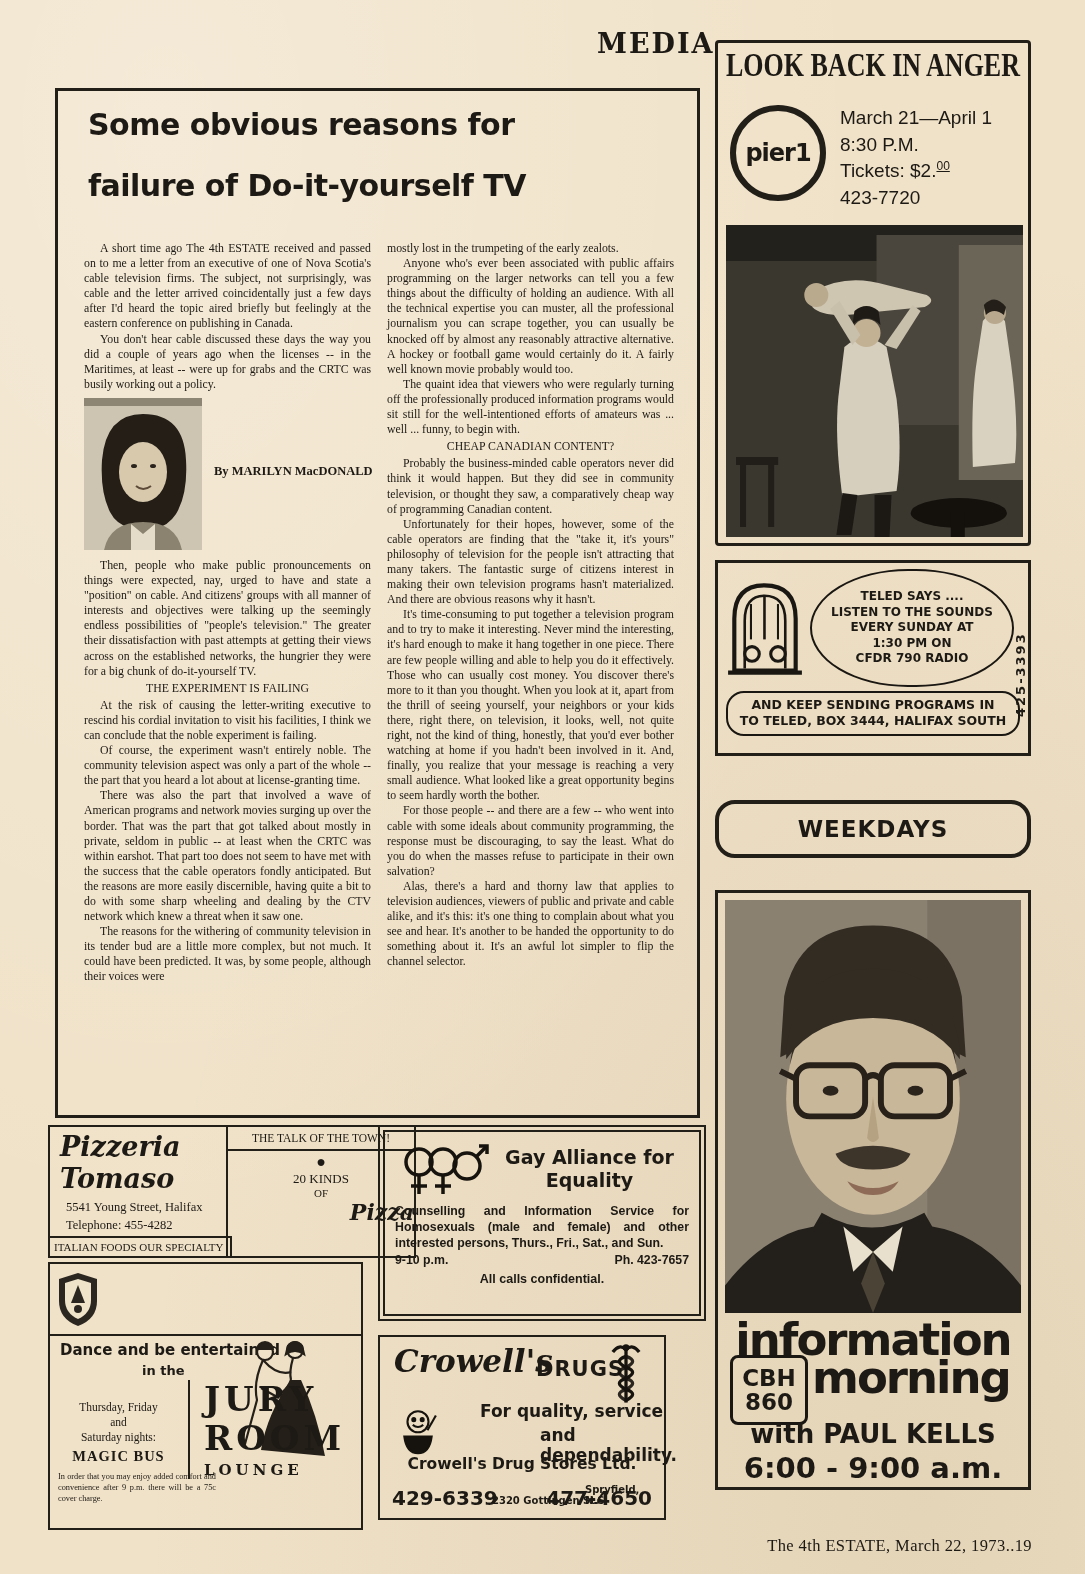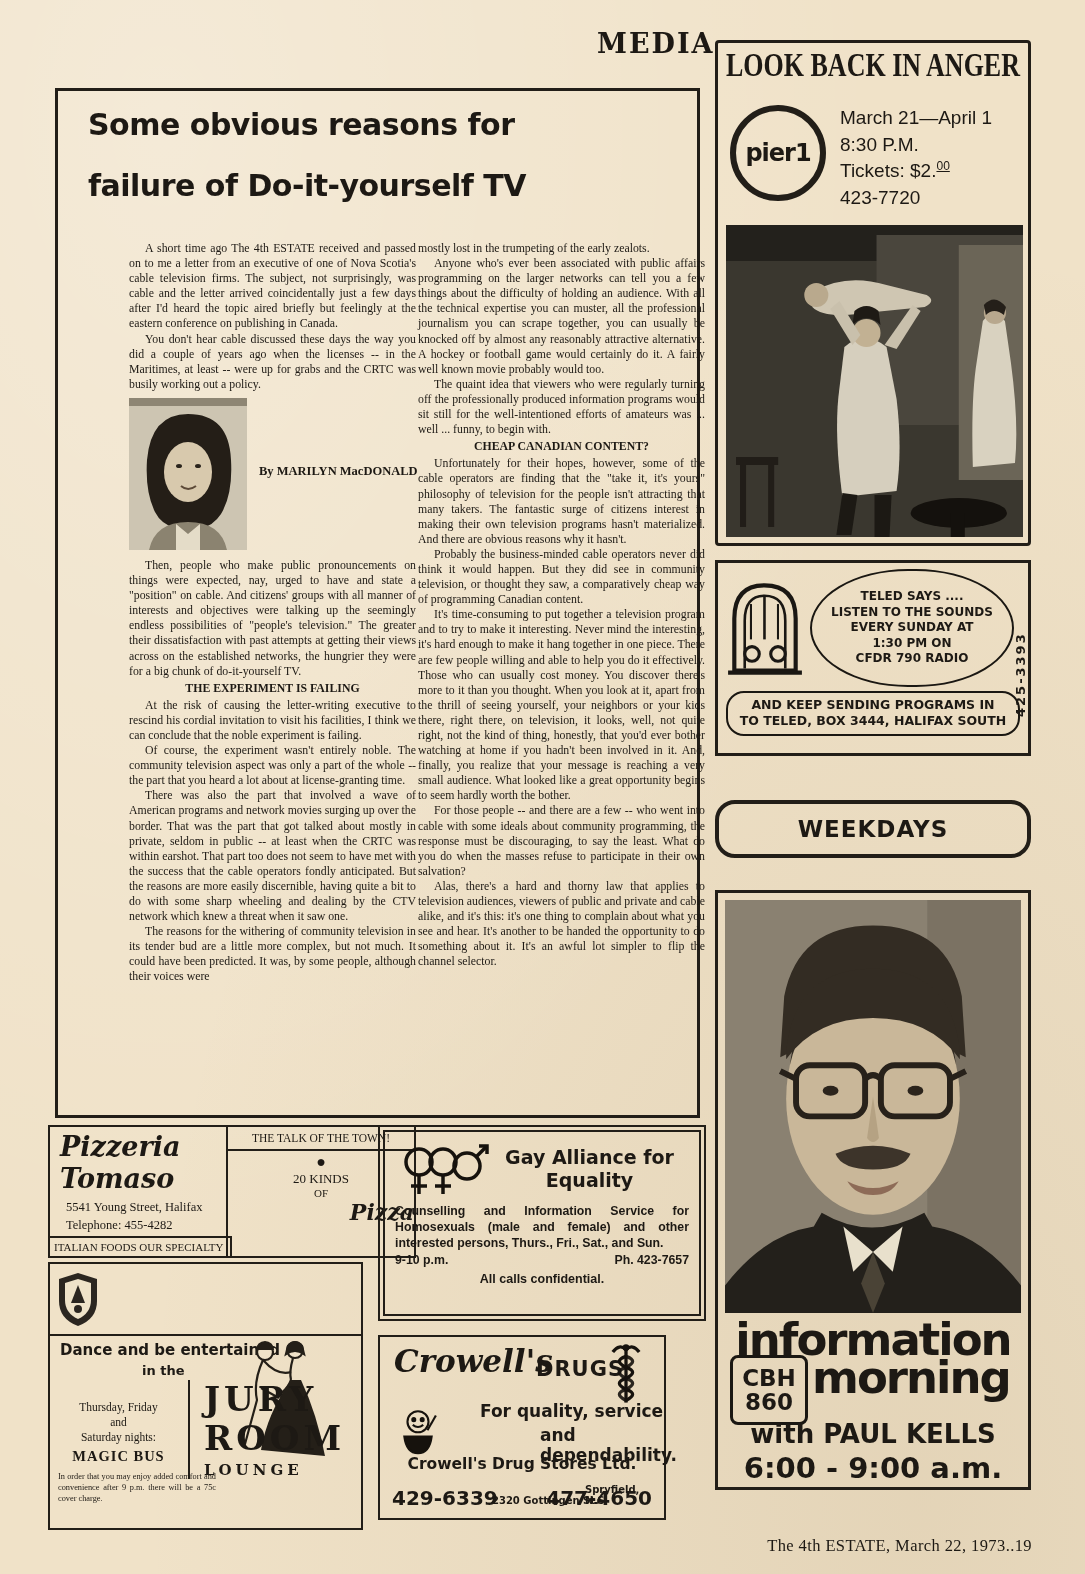--- a/index.html
+++ b/index.html
@@ -13,25 +13,25 @@
     font-family:"Liberation Serif", serif;
   }
   
   .media-label{position:absolute;left:597px;top:28px;font:bold 27px "DejaVu Serif", serif;letter-spacing:2px;}
   .footer-line{position:absolute;left:700px;top:1536px;width:332px;text-align:right;font:16.5px "Liberation Serif", serif;letter-spacing:.4px;}
   
   .article-box{position:absolute;left:55px;top:88px;width:645px;height:1030px;border:3px solid #221e18;box-sizing:border-box;}
   .headline{position:absolute;left:30px;top:16px;}
   .hl-line{font:bold 30px "DejaVu Sans", sans-serif;letter-spacing:-.5px;}
   .hl-line + .hl-line{margin-top:26px;}
-  .article-body{position:absolute;left:26px;top:150px;width:592px;height:856px;display:flex;gap:2px;overflow:hidden;margin-left:45px;}
+  .article-body{position:absolute;left:26px;top:150px;width:592px;height:856px;display:flex;gap:16px;overflow:hidden;}
   .col{width:287px;font-size:11.8px;line-height:1.28;text-align:justify;}
   .para{margin:0;text-indent:16px;}
   .noindent{text-indent:0;}
-  .subhead{text-align:center;font-weight:bold;text-indent:0;margin:2px 0;}
+  .subhead{text-align:center;font-weight:normal;text-indent:0;margin:2px 0;}
   .byline-row{display:flex;align-items:center;gap:12px;margin:6px 0 8px;font-weight:bold;}
   .mugshot{width:118px;height:152px;flex:none;}
   .mugshot svg{display:block;width:100%;height:100%;}
   .byline{font-size:12.5px;padding-bottom:6px;white-space:nowrap;}
   
   .rt-box{position:absolute;left:715px;width:316px;border:3px solid #221e18;box-sizing:border-box;background:transparent;}
   .lookback{top:40px;height:506px;border-radius:4px;}
   .lb-title{position:absolute;top:4px;left:0;right:0;text-align:center;font:bold 26px "Liberation Serif", serif;transform:scaleY(1.28);transform-origin:center top;}
   .pier-logo{position:absolute;left:12px;top:62px;width:84px;height:84px;border:6px solid #221e18;border-radius:50%;display:flex;align-items:center;justify-content:center;}
   .pier-logo .txt{font:bold 24px "DejaVu Sans", sans-serif;letter-spacing:-1px;}
@@ -149,22 +149,22 @@
             <p class="para">The reasons for the withering of community television in its tender bud are a little more complex, but not much. It could have been predicted. It was, by some people, although their voices were</p>
           </div>
       </div>
       <div class="col">
         <div>
 
         <p class="para noindent">mostly lost in the trumpeting of the early zealots.</p>
             <p class="para">Anyone who's ever been associated with public affairs programming on the larger networks can tell you a few things about the difficulty of holding an audience. With all the technical expertise you can muster, all the professional journalism you can scrape together, you can usually be knocked off by almost any reasonably attractive alternative. A hockey or football game would certainly do it. A fairly well known movie probably would too.</p>
             <p class="para">The quaint idea that viewers who were regularly turning off the professionally produced information programs would sit still for the well-intentioned efforts of amateurs was ... well ... funny, to begin with.</p>
             <p class="para subhead">CHEAP CANADIAN CONTENT?</p>
+            <p class="para">Probably the business-minded cable operators never did think it would happen. But they did see in community television, or thought they saw, a comparatively cheap way of programming Canadian content.</p>
             <p class="para">Unfortunately for their hopes, however, some of the cable operators are finding that the "take it, it's yours" philosophy of television for the people isn't attracting that many takers. The fantastic surge of citizens interest in making their own television programs hasn't materialized. And there are obvious reasons why it hasn't.</p>
-            <p class="para">Probably the business-minded cable operators never did think it would happen. But they did see in community television, or thought they saw, a comparatively cheap way of programming Canadian content.</p>
             <p class="para">It's time-consuming to put together a television program and to try to make it interesting. Never mind the interesting, it's hard enough to make it hang together in one piece. There are few people willing and able to help you do it effectively. Those who can usually cost money. You discover there's more to it than you thought. When you look at it, apart from the thrill of seeing yourself, your neighbors or your kids there, right there, on television, it looks, well, not quite right, not the kind of thing, honestly, that you'd ever bother watching at home if you hadn't been involved in it. And, finally, you realize that your message is reaching a very small audience. What looked like a great opportunity begins to seem hardly worth the bother.</p>
             <p class="para">For those people -- and there are a few -- who went into cable with some ideals about community programming, the response must be discouraging, to say the least. What do you do when the masses refuse to participate in their own salvation?</p>
             <p class="para">Alas, there's a hard and thorny law that applies to television audiences, viewers of public and private and cable alike, and it's this: it's one thing to complain about what you see and hear. It's another to be handed the opportunity to do something about it. It's an awful lot simpler to flip the channel selector.</p>
           </div>
       </div>
     </div>
   </section>
 
   <section class="rt-box lookback">
     <div class="lb-title">LOOK BACK IN ANGER</div>

